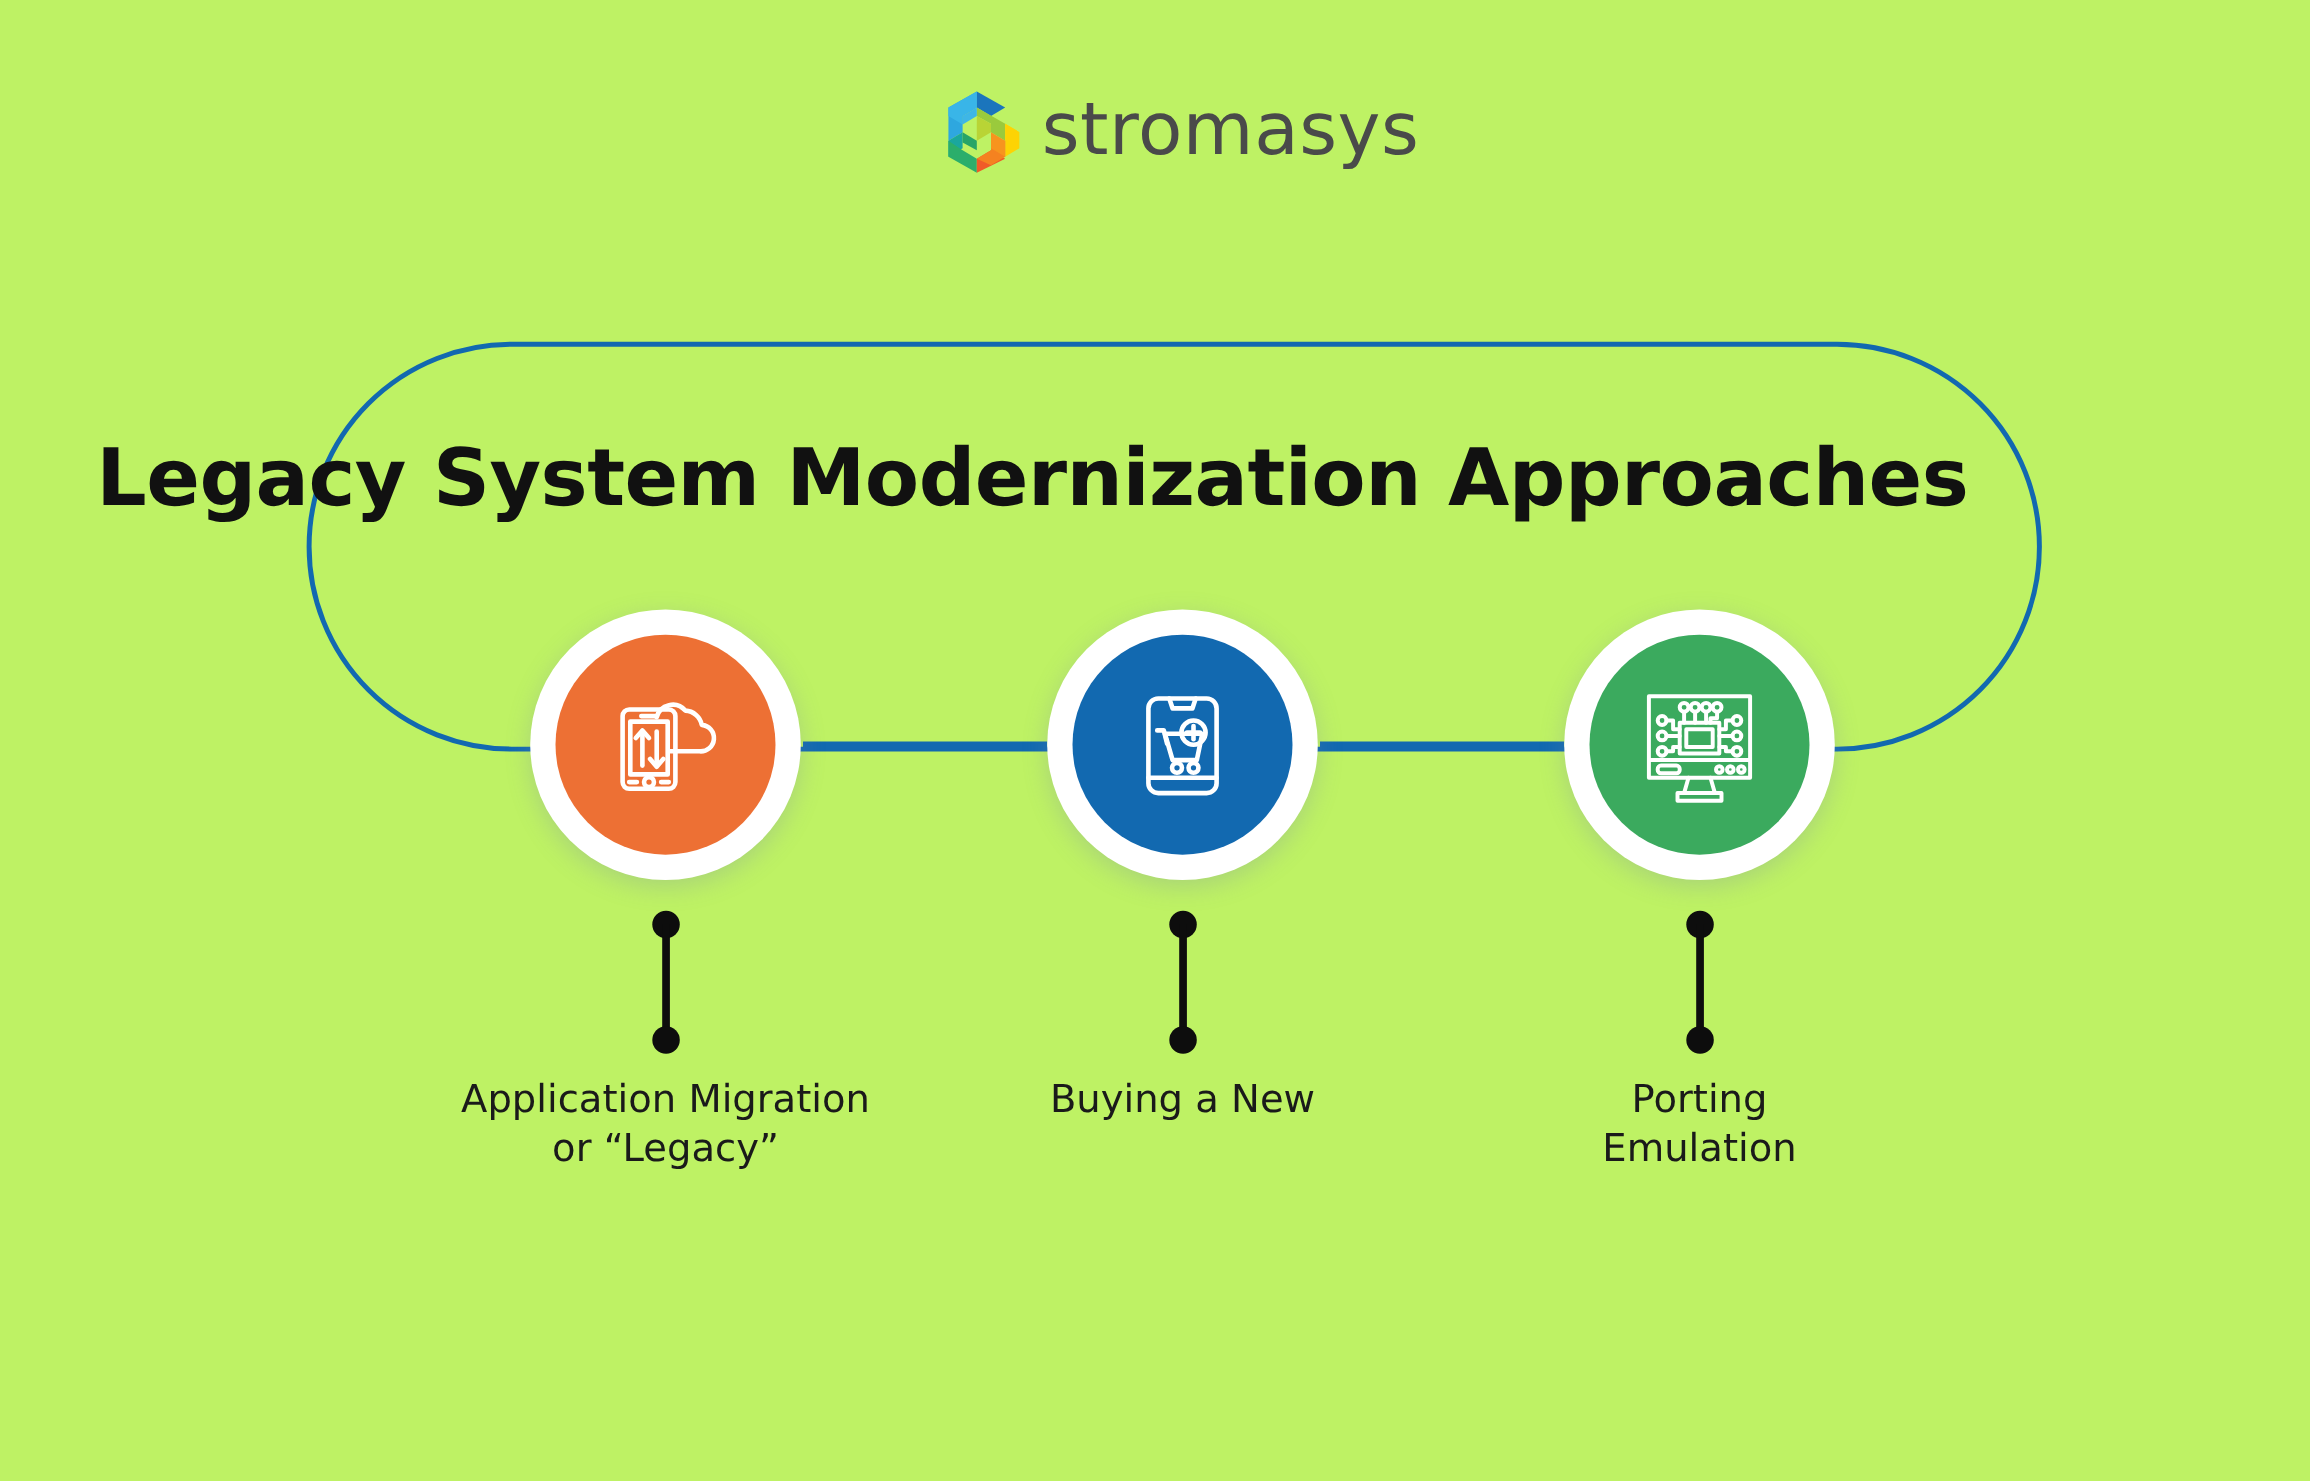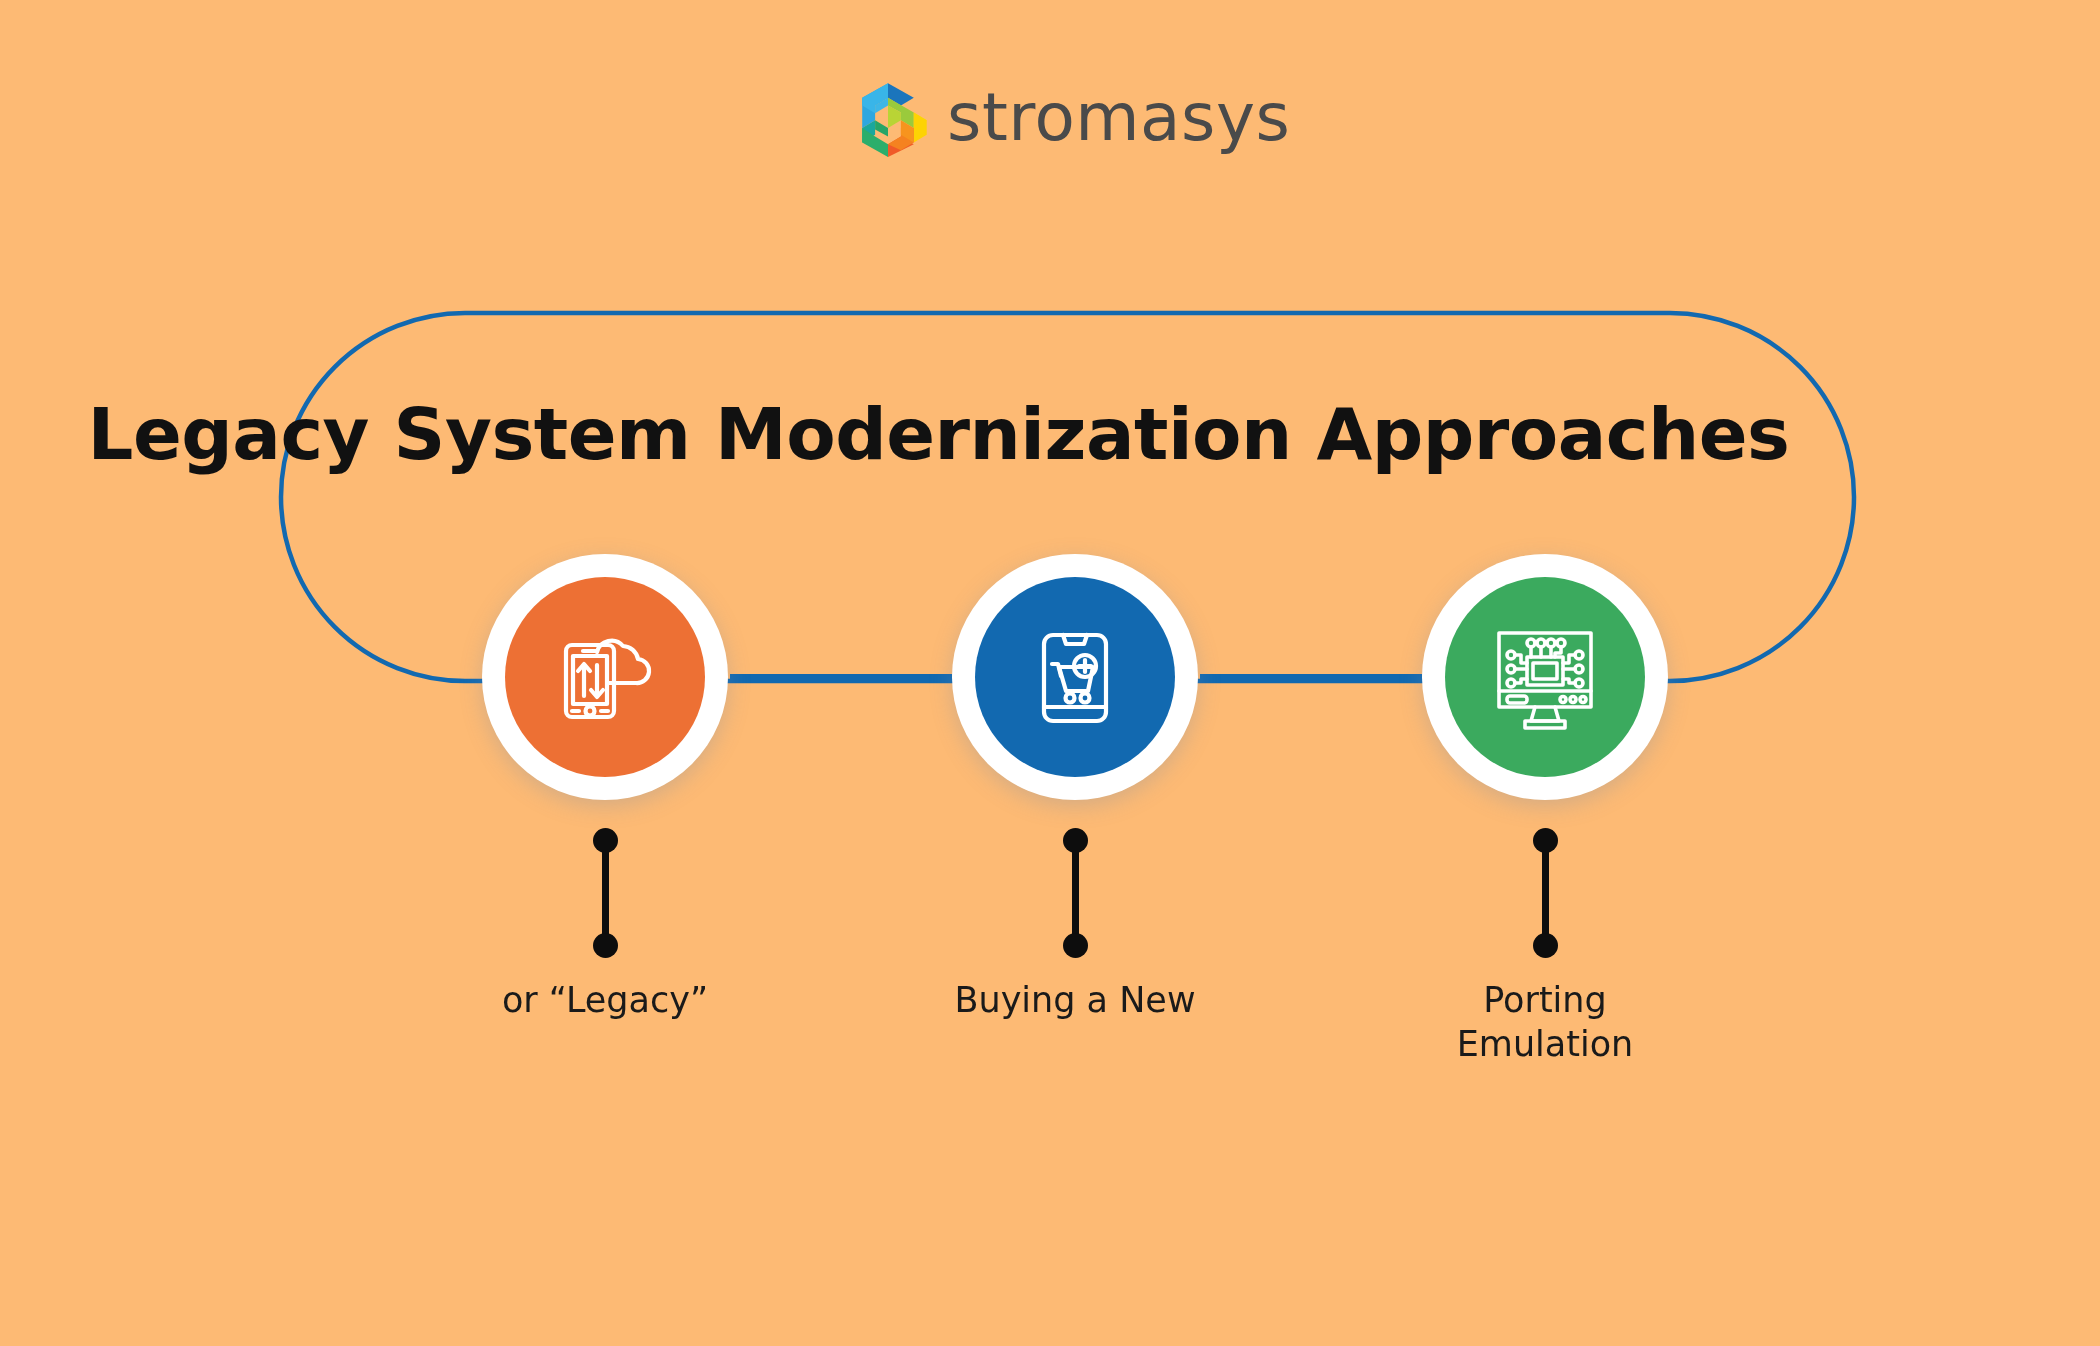--- a/index.html
+++ b/index.html
@@ -12,21 +12,21 @@
     height: 1346px;
     font-family: "Liberation Sans", sans-serif;
     overflow: hidden;
     position: relative;
   }
 
   #canvas {
     position: relative;
     width: 2100px;
     height: 1346px;
-    background: #fdba74;
+    background: #bef264;
   }
 
   
   .logo-block {
     position: absolute;
     left: 845px;
     top: 78px;
     display: flex;
     align-items: center;
     gap: 16px;
@@ -301,20 +301,21 @@
     <div class="bar"></div>
     <div class="dot dot-bottom"></div>
   </div>
   <div class="stem stem-3">
     <div class="dot dot-top"></div>
     <div class="bar"></div>
     <div class="dot dot-bottom"></div>
   </div>
 
   <div class="caption caption-1">
+    <span class="line">Application Migration</span>
     <span class="line">or “Legacy”</span>
   </div>
   <div class="caption caption-2">
     <span class="line">Buying a New</span>
   </div>
   <div class="caption caption-3">
     <span class="line">Porting</span>
     <span class="line">Emulation</span>
   </div>
 

